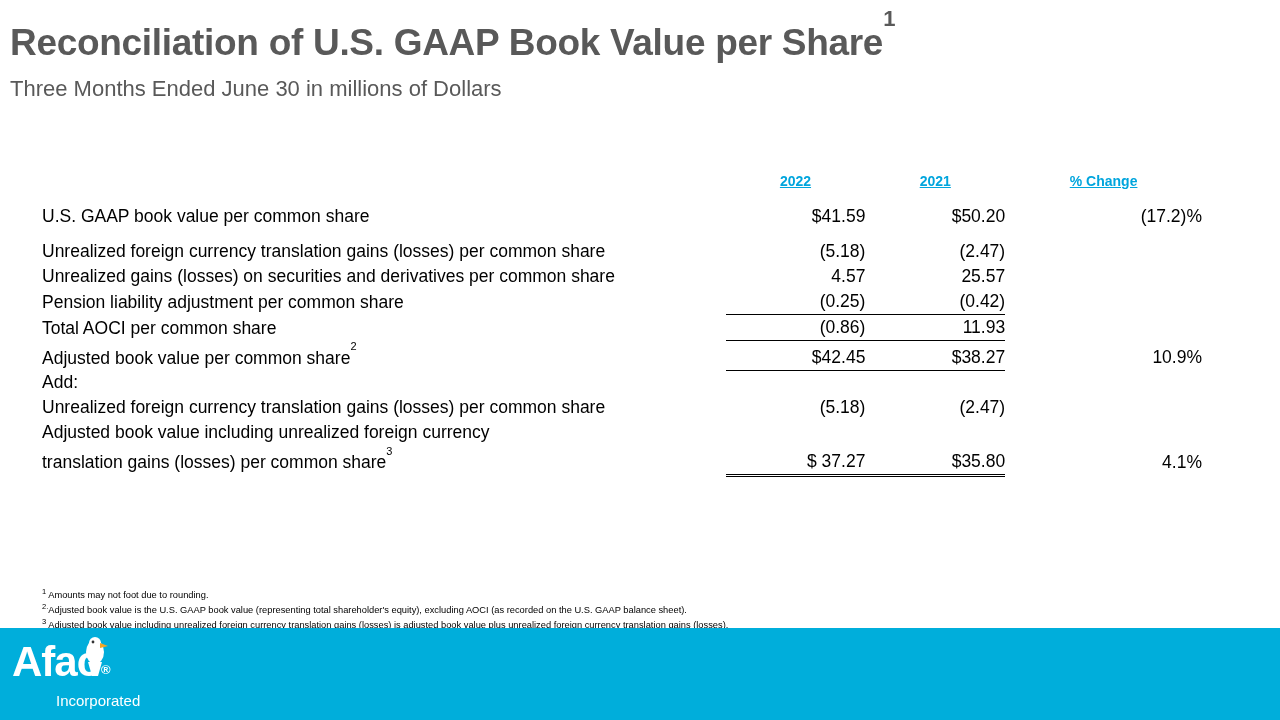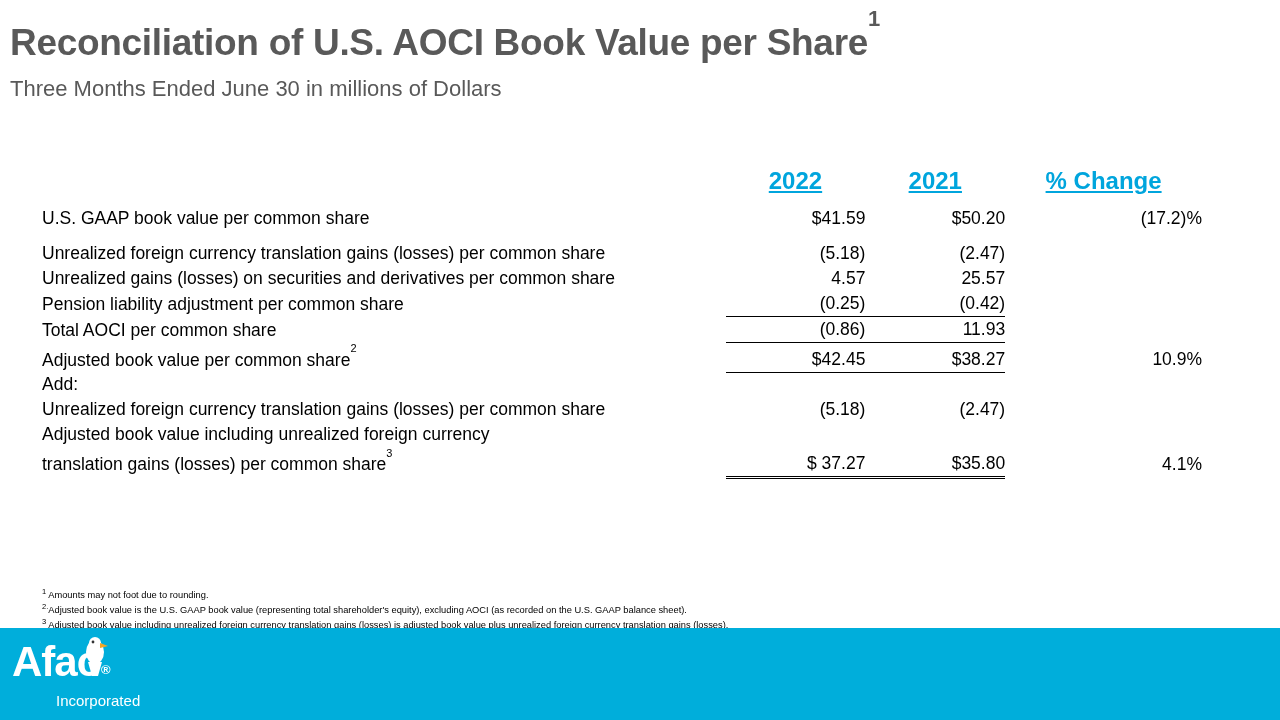--- a/index.html
+++ b/index.html
@@ -72,21 +72,21 @@
   }
   td.pct {
     text-align: right;
     width: 190px;
     padding-right: 14px;
   }
   .col-head {
     color: #00a5dd;
     font-weight: bold;
     text-decoration: underline;
-    font-size: 24px;
+    font-size: 14px;
   }
   td.head-num {
     text-align: center;
     padding-right: 22px;
   }
   td.head-pct {
     text-align: center;
     padding-right: 6px;
   }
   .indent1 { padding-left: 18px; }
@@ -154,21 +154,21 @@
   }
   .logo-sub {
     font-size: 15px;
     margin-top: -2px;
     margin-left: 44px;
   }
 </style>
 </head>
 <body>
 
-<div class="slide-title"><span>Reconciliation of U.S. AOCI Book Value per Share</span><sup>1</sup></div>
+<div class="slide-title"><span>Reconciliation of U.S. GAAP Book Value per Share</span><sup>1</sup></div>
 <div class="slide-subtitle">Three Months Ended June 30 in millions of Dollars</div>
 
 <div class="table-wrap">
   <table class="fin">
     <tbody>
       <tr>
         <td class="label"></td>
         <td class="num head-num"><span class="col-head">2022</span></td>
         <td class="num head-num"><span class="col-head">2021</span></td>
         <td class="pct head-pct"><span class="col-head">% Change</span></td>

